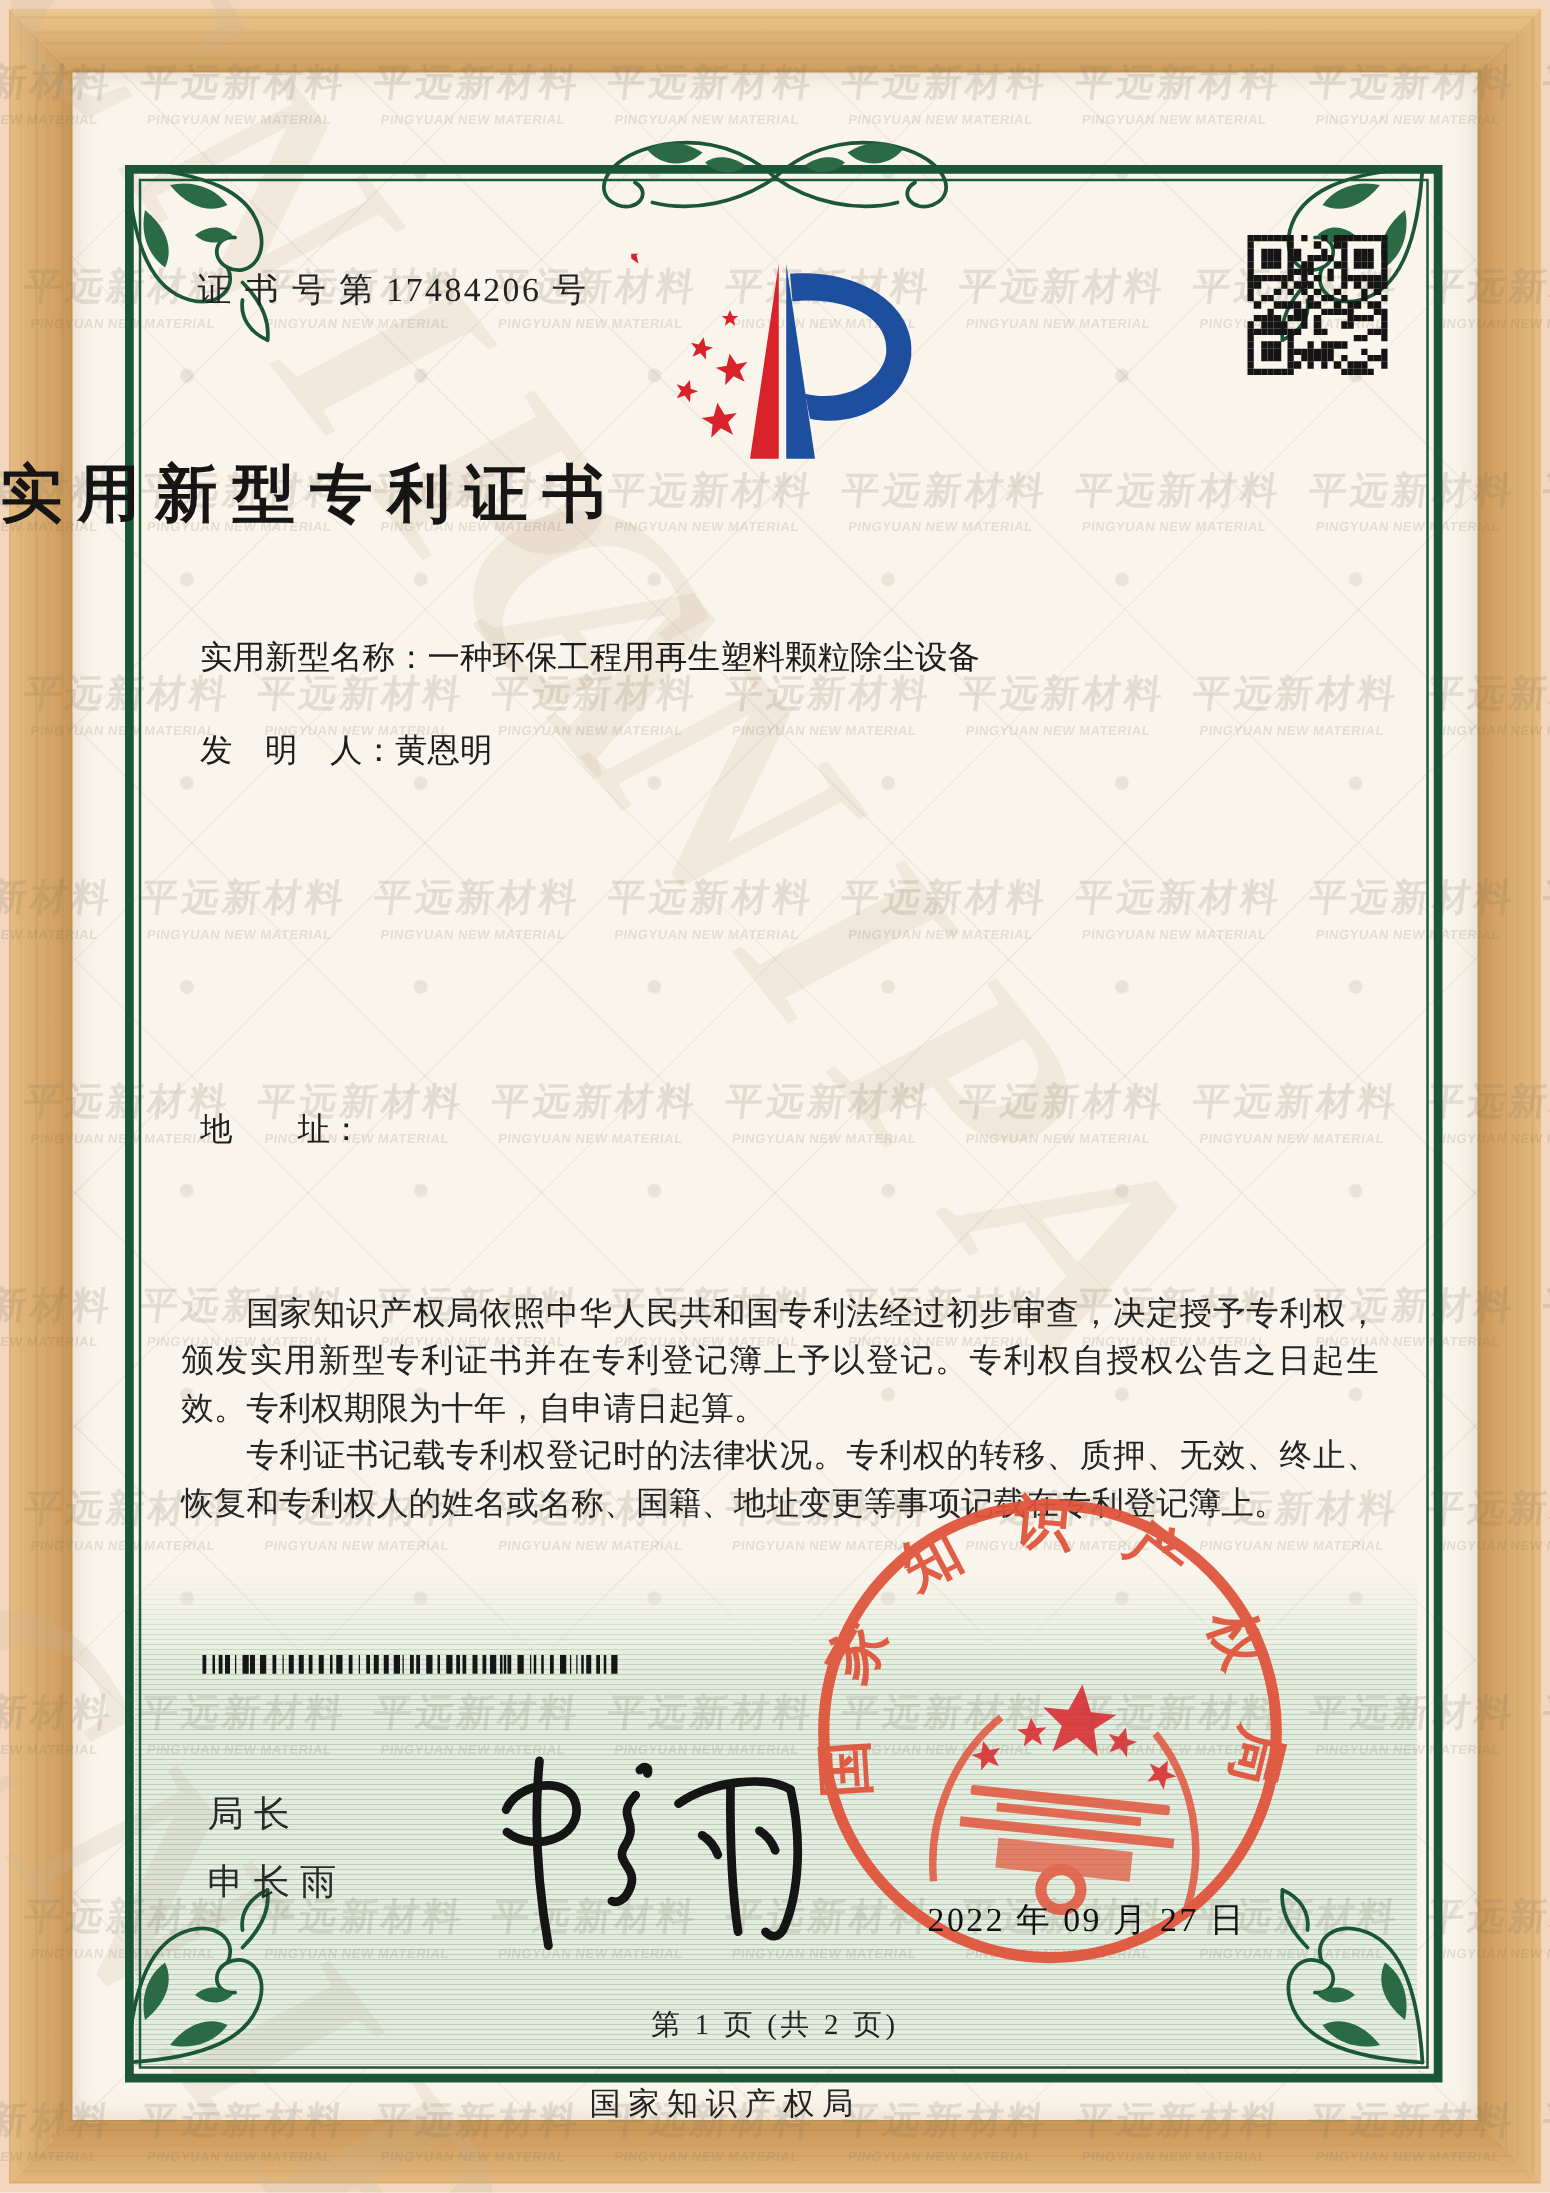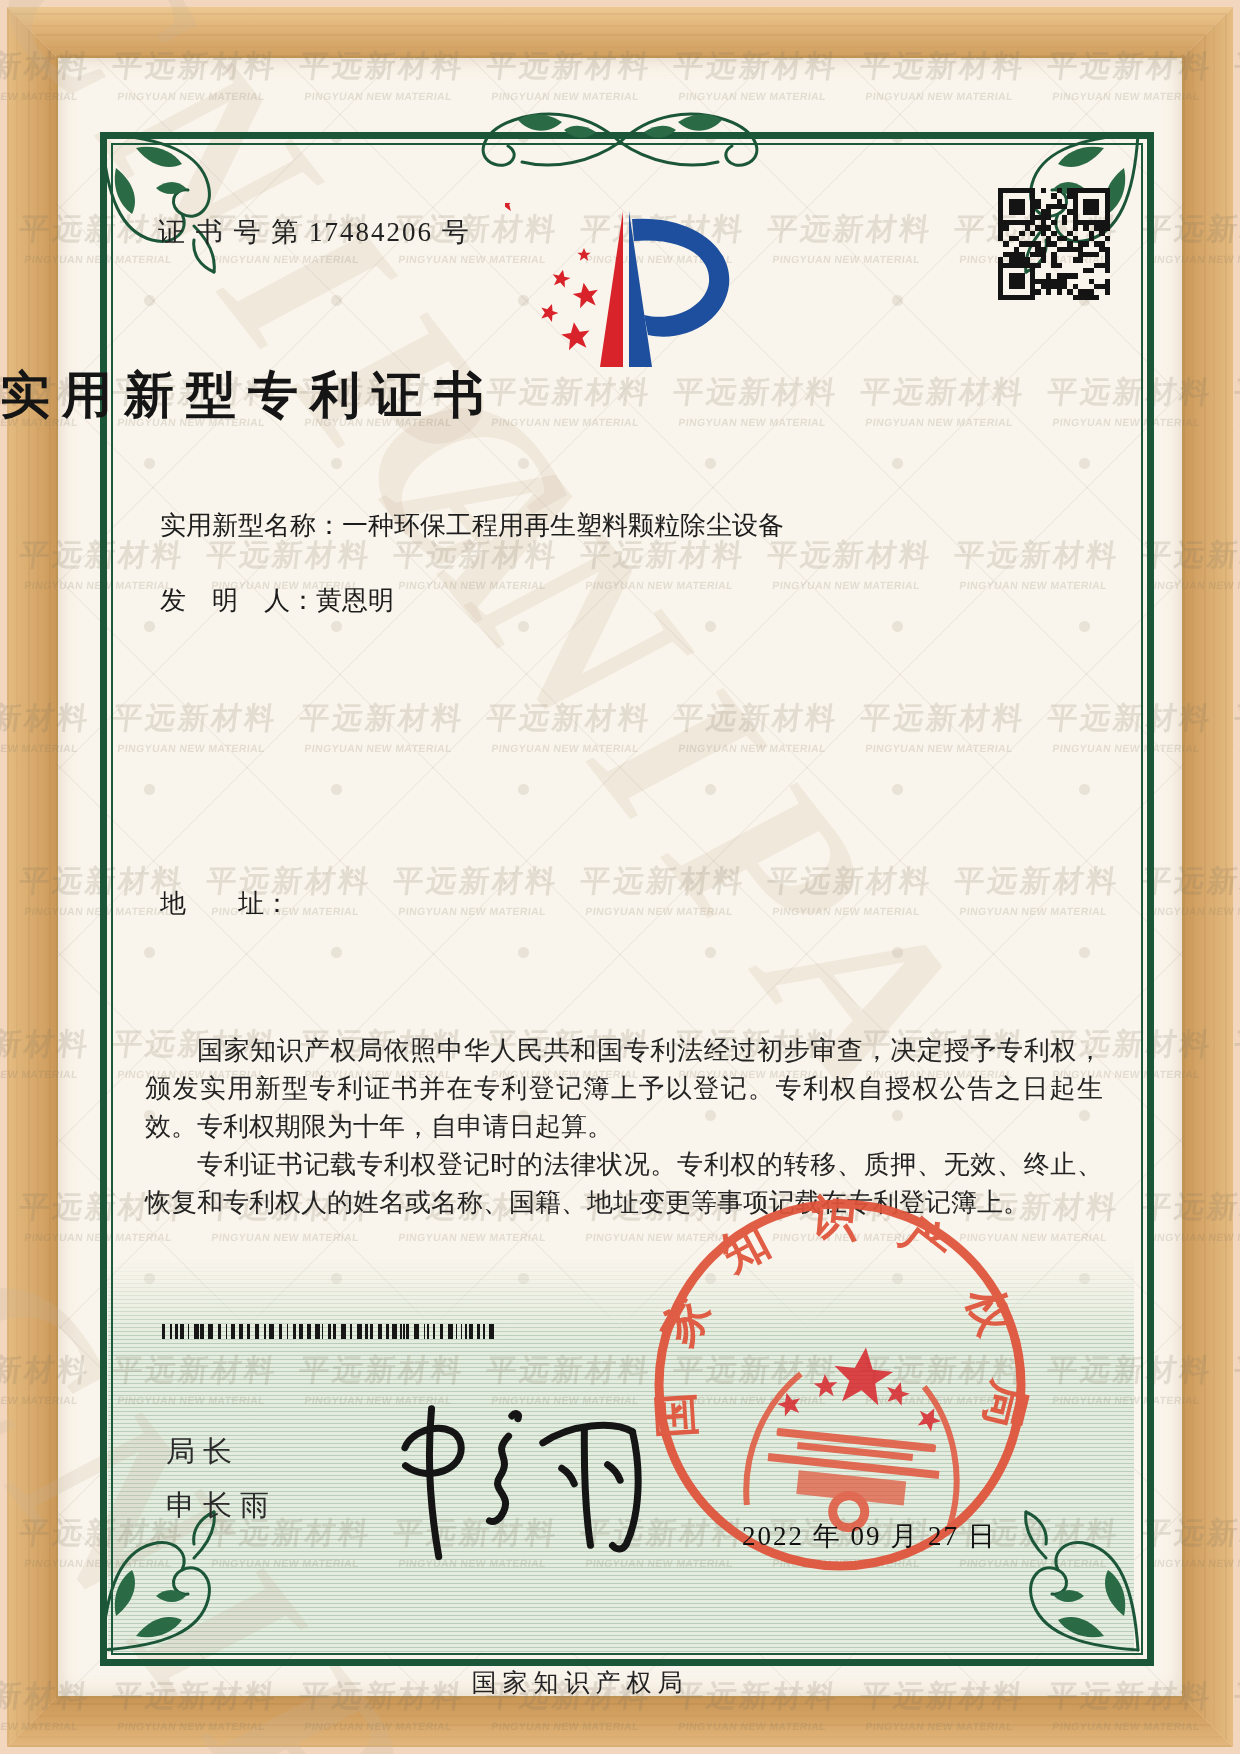--- a/index.html
+++ b/index.html
@@ -1102,16 +1102,17 @@
         <rect x="-58" y="-4" width="116" height="7"></rect>
         <rect x="-86" y="10" width="172" height="8"></rect>
         <rect x="-54" y="24" width="108" height="24" opacity=".85"></rect>
         <circle cx="0" cy="60" r="16" fill="none" stroke="#e0533a" stroke-width="9"></circle>
         <path d="M-102,64 C-112,14 -96,-38 -62,-72" fill="none" stroke="#e0533a" stroke-width="6"></path>
         <path d="M102,64 C112,14 96,-38 62,-72" fill="none" stroke="#e0533a" stroke-width="6"></path>
       </g>
     </svg>
     <div class="abs seal-date">2022 年 09 月 27 日</div>
 
+    <div class="abs page-no">第 1 页 (共 2 页)</div>
     <div class="abs note">国家知识产权局</div>
 
   </div>
 </div>
 
 </body></html>

